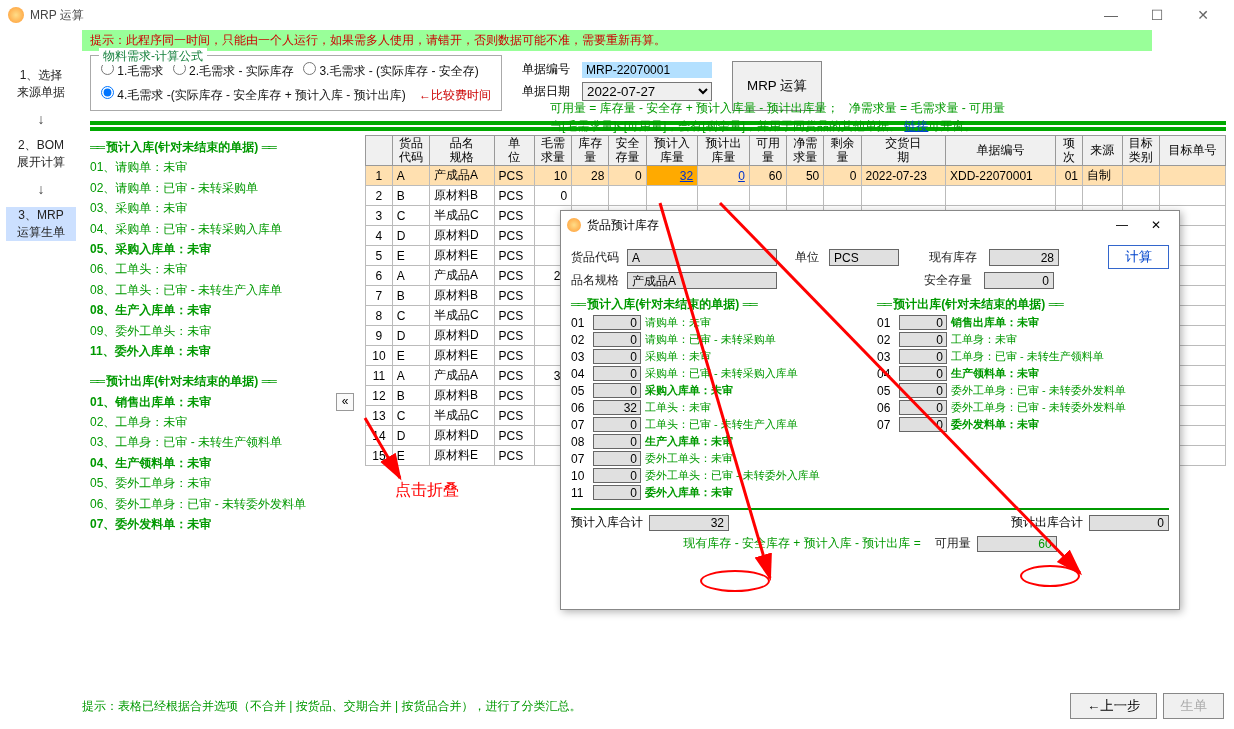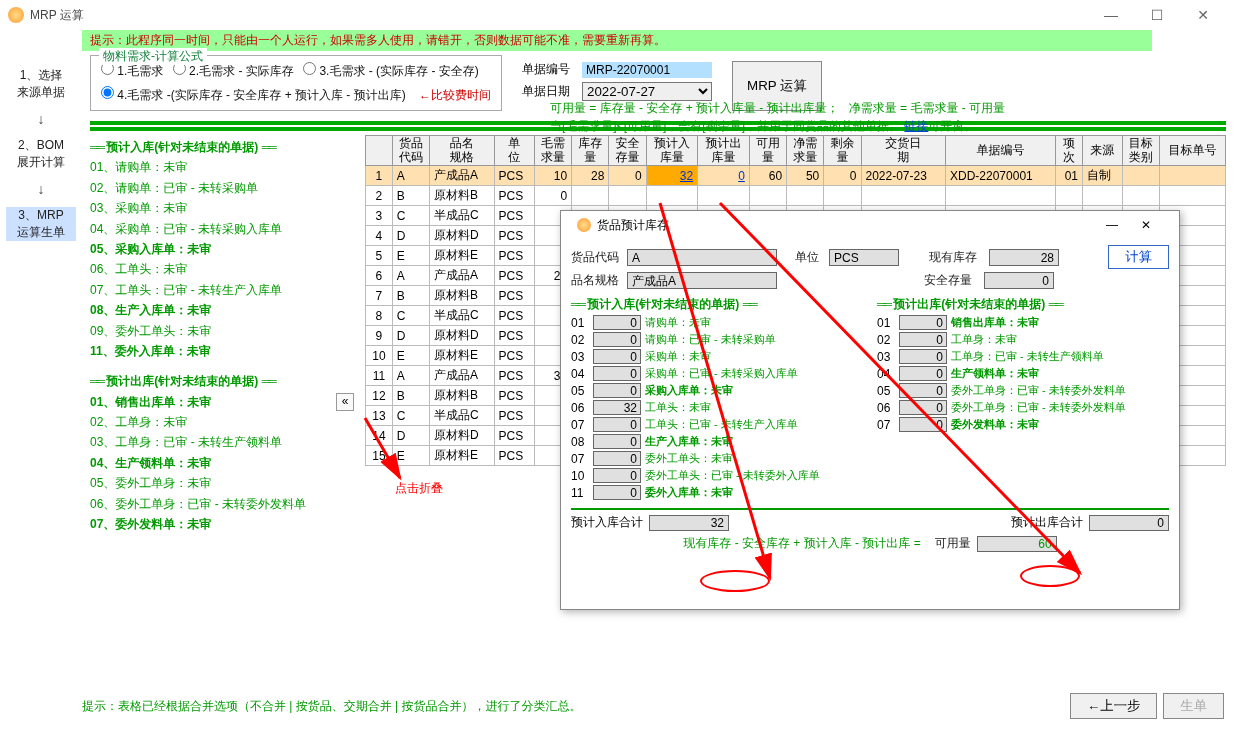--- a/index.html
+++ b/index.html
@@ -41,29 +41,29 @@
 .collapse { position: absolute; left: 254px; top: 258px; width: 18px; height: 18px; border: 1px solid #999; background: #fafafa; text-align: center; line-height: 15px; cursor: pointer; font-size: 12px; }
 .gridwrap { flex: 1; margin-left: 30px; position: relative; }
 table.grid { border-collapse: collapse; width: 100%; font-size: 12px; }
 table.grid th { background: #f0f0f0; border: 1px solid #999; padding: 1px 3px; font-weight: normal; text-align: center; line-height: 1.1; height: 30px; }
 table.grid td { border: 1px solid #bbb; padding: 1px 4px; text-align: right; height: 18px; }
 table.grid td.l { text-align: left; }
 table.grid td.c { text-align: center; }
 table.grid tr.active { background: #ffe0b0; }
 table.grid td.hl { background: #ffaa00; color: #0033cc; text-decoration: underline; }
 table.grid td.lnk { color: #0033cc; text-decoration: underline; }
-.anno { position: absolute; color: #ff0000; font-size: 12px; pointer-events: none; }
+.anno { position: absolute; color: #ff0000; font-size: 16px; pointer-events: none; }
 .click-fold { left: 30px; top: 345px; }
 .footer { position: absolute; bottom: 10px; left: 82px; right: 10px; display: flex; align-items: center; }
 .footer .tip { color: #009900; flex: 1; }
 .footer button { padding: 3px 16px; margin-left: 6px; border: 1px solid #888; background: #f0f0f0; cursor: pointer; }
 .footer button:disabled { color: #aaa; }
 
 .popup { position: absolute; left: 560px; top: 210px; width: 620px; height: 400px; background: #fff; border: 1px solid #888; box-shadow: 2px 2px 8px rgba(0,0,0,0.3); z-index: 50; font-size: 12px; }
-.popup .pt { height: 28px; display: flex; align-items: center; padding: 0 16px; justify-content: center; }
+.popup .pt { height: 28px; display: flex; align-items: center; padding: 0 6px; justify-content: center; }
 .popup .pt .icon { width: 14px; height: 14px; border-radius: 50%; background: radial-gradient(circle,#ffdd88,#ff9933); margin-right: 6px; }
 .popup .pt .title { flex: 1; }
 .popup .pt .btn { width: 34px; text-align: center; cursor: pointer; }
 .popup .body { padding: 6px 10px; }
 .popup .row { display: flex; align-items: center; margin-bottom: 3px; }
 .popup .lbl { color: #222; }
 .popup .field { background: #e0e0e0; border: 1px solid #666; padding: 0 4px; height: 17px; line-height: 17px; text-align: right; }
 .popup .calc { padding: 2px 16px; color: #0044cc; border: 1px solid #3366cc; background: #fff; cursor: pointer; }
 .popup .sec { color: #009900; font-weight: bold; margin: 4px 0 2px 0; }
 .popup .cols { display: flex; gap: 14px; }
@@ -147,21 +147,21 @@
     <div class="lower">
       <div class="leftlist">
         <div class="sec"><span class="dash">══</span> <span>预计入库(针对未结束的单据)</span> <span class="dash">══</span></div>
         <div id="inlist">
             <div class="item">01、请购单：未审</div>
             <div class="item">02、请购单：已审 - 未转采购单</div>
             <div class="item">03、采购单：未审</div>
             <div class="item">04、采购单：已审 - 未转采购入库单</div>
             <div class="item bold">05、采购入库单：未审</div>
             <div class="item">06、工单头：未审</div>
-            <div class="item">07、工单头：已审 - 未转生产入库单</div>
+            <div class="item">08、工单头：已审 - 未转生产入库单</div>
             <div class="item bold">08、生产入库单：未审</div>
             <div class="item">09、委外工单头：未审</div>
             <div class="item bold">11、委外入库单：未审</div>
           </div>
         <div class="sec" style="margin-top:10px;"><span class="dash">══</span> <span>预计出库(针对未结束的单据)</span> <span class="dash">══</span></div>
         <div id="outlist">
             <div class="item bold">01、销售出库单：未审</div>
             <div class="item">02、工单身：未审</div>
             <div class="item">03、工单身：已审 - 未转生产领料单</div>
             <div class="item bold">04、生产领料单：未审</div>

